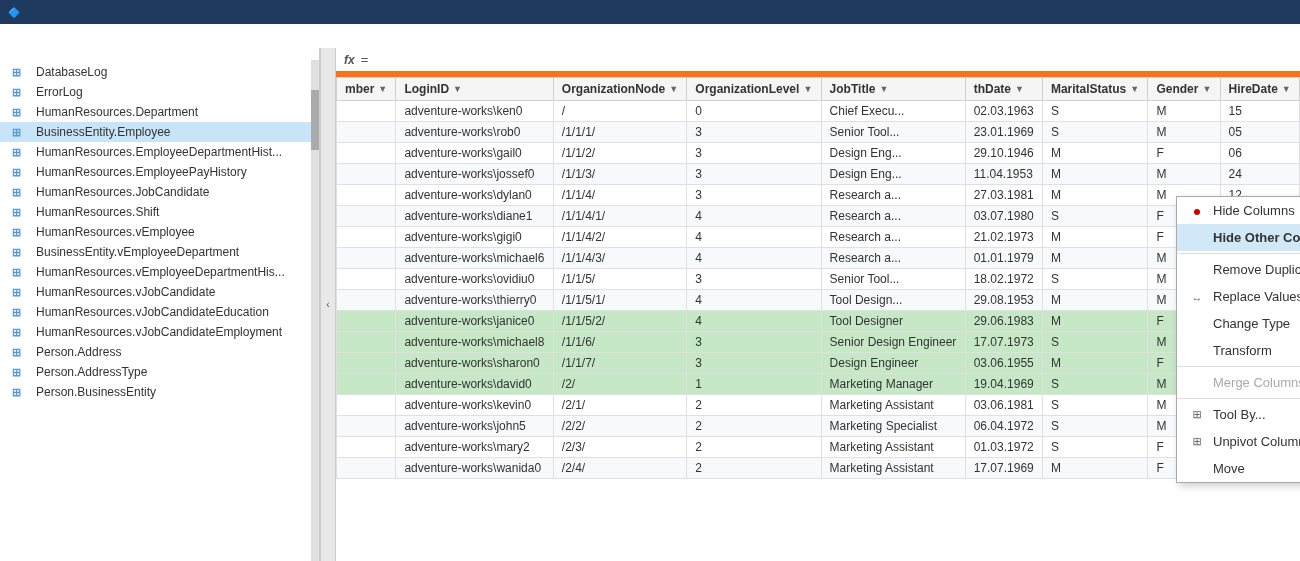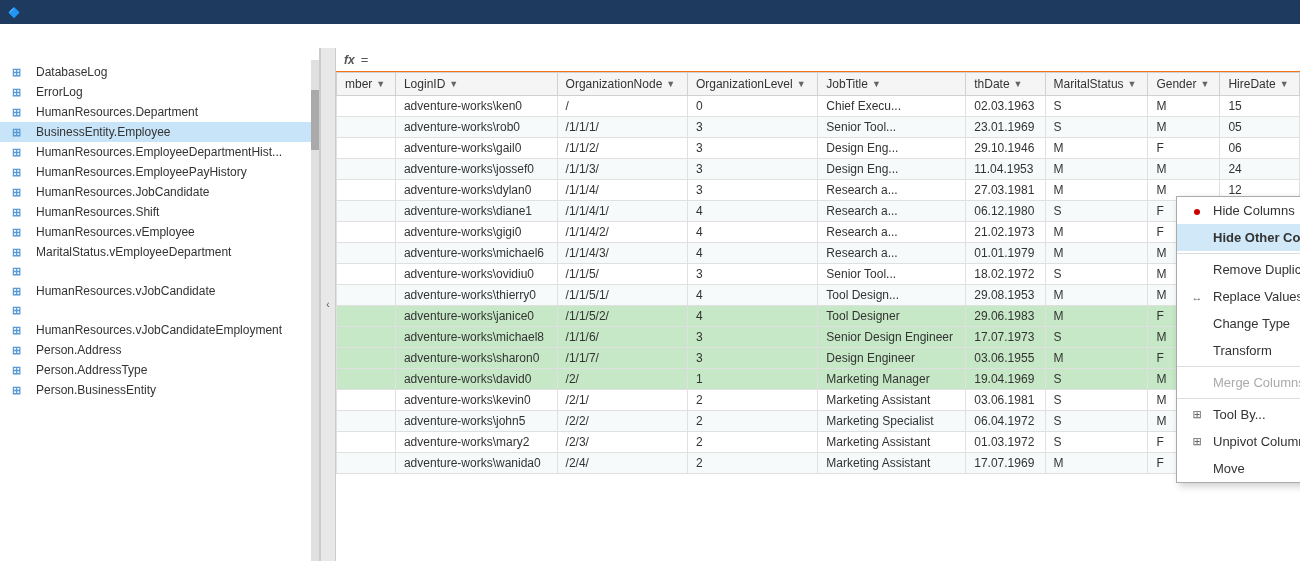--- a/index.html
+++ b/index.html
@@ -109,21 +109,21 @@
       flex-direction: column;
       overflow: hidden;
       position: relative;
     }
 
     .formula-bar {
       display: flex;
       align-items: center;
       padding: 4px 8px;
       background: #fff;
-      border-bottom: 1px solid #f97316;
+      border-bottom: 6px solid #f97316;
       gap: 6px;
       font-size: 12px;
     }
     .formula-icon {
       font-style: italic;
       color: #555;
       font-weight: bold;
     }
     .formula-equals { color: #555; font-size: 13px; }
     .formula-text { color: #333; }
@@ -138,21 +138,21 @@
       border-collapse: collapse;
       font-size: 12px;
       white-space: nowrap;
       min-width: 100%;
     }
 
     .data-table th {
       background: #f5f5f5;
       border: 1px solid #d0d0d0;
       padding: 4px 8px;
-      font-weight: 400;
+      font-weight: 700;
       color: #333;
       position: sticky;
       top: 0;
       z-index: 2;
       text-align: left;
       cursor: pointer;
     }
     .data-table th .col-header {
       display: flex;
       align-items: center;
@@ -262,31 +262,33 @@
             <div class="nav-item">
               <span class="nav-item-icon">⊞</span>
               <span>HumanResources.Shift</span>
             </div>
             <div class="nav-item">
               <span class="nav-item-icon">⊞</span>
               <span>HumanResources.vEmployee</span>
             </div>
             <div class="nav-item">
               <span class="nav-item-icon">⊞</span>
-              <span>MaritalStatus.vEmployeeDepartment</span>
-            </div>
-            <div class="nav-item">
-              <span class="nav-item-icon">⊞</span>
+              <span>BusinessEntity.vEmployeeDepartment</span>
+            </div>
+            <div class="nav-item">
+              <span class="nav-item-icon">⊞</span>
+              <span>HumanResources.vEmployeeDepartmentHis...</span>
             </div>
             <div class="nav-item">
               <span class="nav-item-icon">⊞</span>
               <span>HumanResources.vJobCandidate</span>
             </div>
             <div class="nav-item">
               <span class="nav-item-icon">⊞</span>
+              <span>HumanResources.vJobCandidateEducation</span>
             </div>
             <div class="nav-item">
               <span class="nav-item-icon">⊞</span>
               <span>HumanResources.vJobCandidateEmployment</span>
             </div>
             <div class="nav-item">
               <span class="nav-item-icon">⊞</span>
               <span>Person.Address</span>
             </div>
             <div class="nav-item">
@@ -429,21 +431,21 @@
                 <td>M</td>
                 <td>M</td>
                 <td>12</td>
               </tr>
               <tr>
                 <td></td>
                 <td>adventure-works\diane1</td>
                 <td>/1/1/4/1/</td>
                 <td>4</td>
                 <td>Research a...</td>
-                <td>06.12.1980</td>
+                <td>03.07.1980</td>
                 <td>S</td>
                 <td>F</td>
                 <td>30</td>
               </tr>
               <tr>
                 <td></td>
                 <td>adventure-works\gigi0</td>
                 <td>/1/1/4/2/</td>
                 <td>4</td>
                 <td>Research a...</td>

